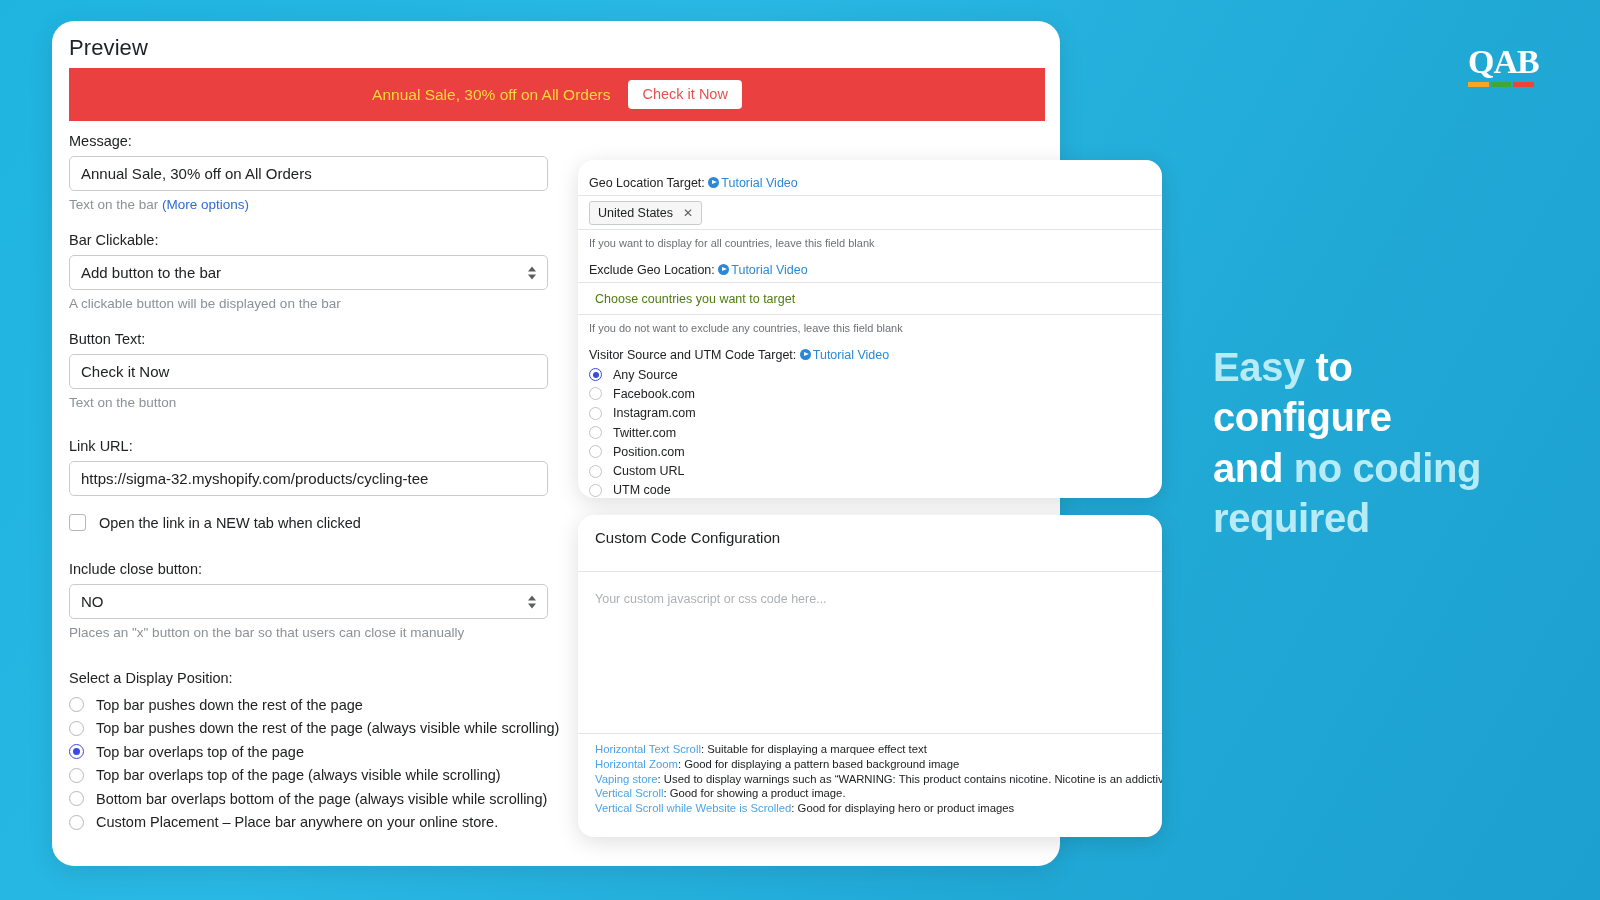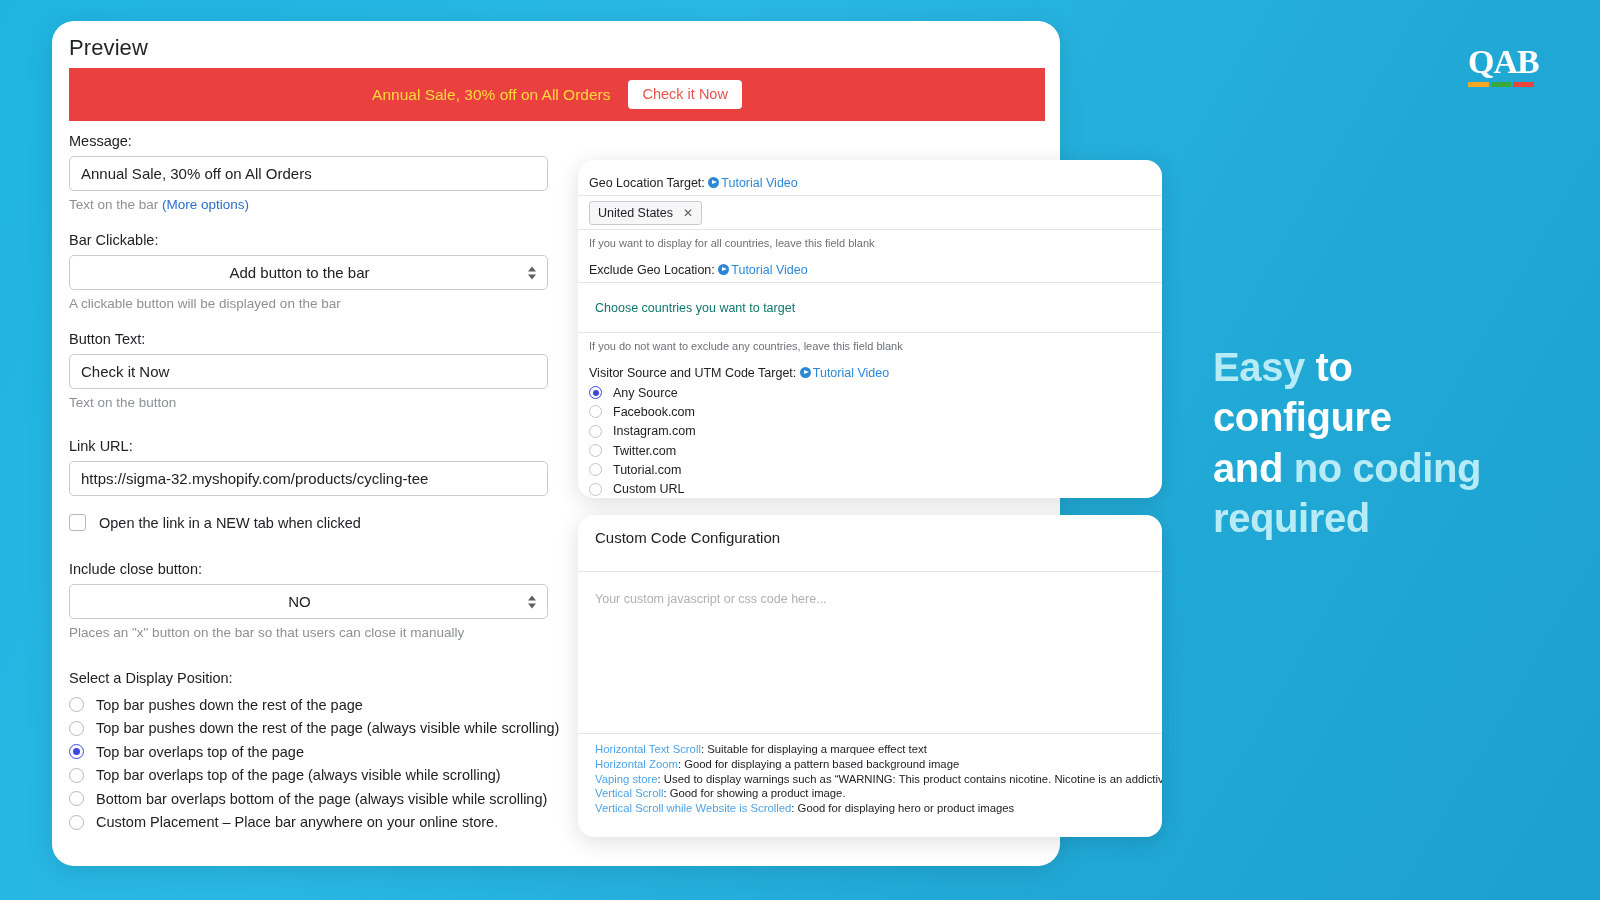--- a/index.html
+++ b/index.html
@@ -64,21 +64,21 @@
     width: 479px; height: 35px;
     border: 1px solid #c9cccf;
     border-radius: 5px;
     background: #fff;
     font-size: 15px;
     color: #202223;
     font-family: "Liberation Sans", sans-serif;
     padding: 0 11px;
     display: flex; align-items: center;
   }
-  .sel-input { position: relative; padding-right: 29px; justify-content: center; }
+  .sel-input { position: relative; padding-right: 29px; }
   .sel-arrows {
     position: absolute; right: 11px; top: 50%;
     transform: translateY(-50%);
     display: flex; flex-direction: column; gap: 3px;
     line-height: 0;
   }
   .sel-arrows i {
     display: block; width: 0; height: 0;
     border-left: 4px solid transparent;
     border-right: 4px solid transparent;
@@ -162,23 +162,23 @@
     border: 1px solid #c9cccf; border-radius: 3px;
     background: #f6f6f7;
     font-size: 12.5px; color: #202223;
     padding: 4px 8px;
   }
   .token .x { color: #5c5f62; font-size: 12px; cursor: pointer; }
 
   .plain-field {
     border-top: 1px solid #e2e4e6;
     border-bottom: 1px solid #e2e4e6;
-    height: 51px; display: flex; align-items: center;
+    height: 33px; display: flex; align-items: center;
     margin: 0 -11px; padding: 0 17px;
-    font-size: 12.5px; color: #0f766e;
+    font-size: 12.5px; color: #4d7c0f;
   }
   .note { font-size: 11px; color: #6d7175; margin: 7px 0 14px 0; }
 
   .mini-radio-row { display: flex; align-items: center; gap: 11px; height: 19.3px; }
   .mini-dot {
     width: 13px; height: 13px; border-radius: 50%;
     border: 1px solid #c0c4c8; background: #fff;
     flex: none; position: relative;
   }
   .mini-dot.on { border-color: #3b49df; }
@@ -356,21 +356,21 @@
         <div class="mini-radio-row">
           <span class="mini-dot"></span>
           <span class="mini-radio-label">Instagram.com</span>
         </div>
         <div class="mini-radio-row">
           <span class="mini-dot"></span>
           <span class="mini-radio-label">Twitter.com</span>
         </div>
         <div class="mini-radio-row">
           <span class="mini-dot"></span>
-          <span class="mini-radio-label">Tutorial.com</span>
+          <span class="mini-radio-label">Position.com</span>
         </div>
         <div class="mini-radio-row">
           <span class="mini-dot"></span>
           <span class="mini-radio-label">Custom URL</span>
         </div>
         <div class="mini-radio-row">
           <span class="mini-dot"></span>
           <span class="mini-radio-label">UTM code</span>
         </div>
       </div>

